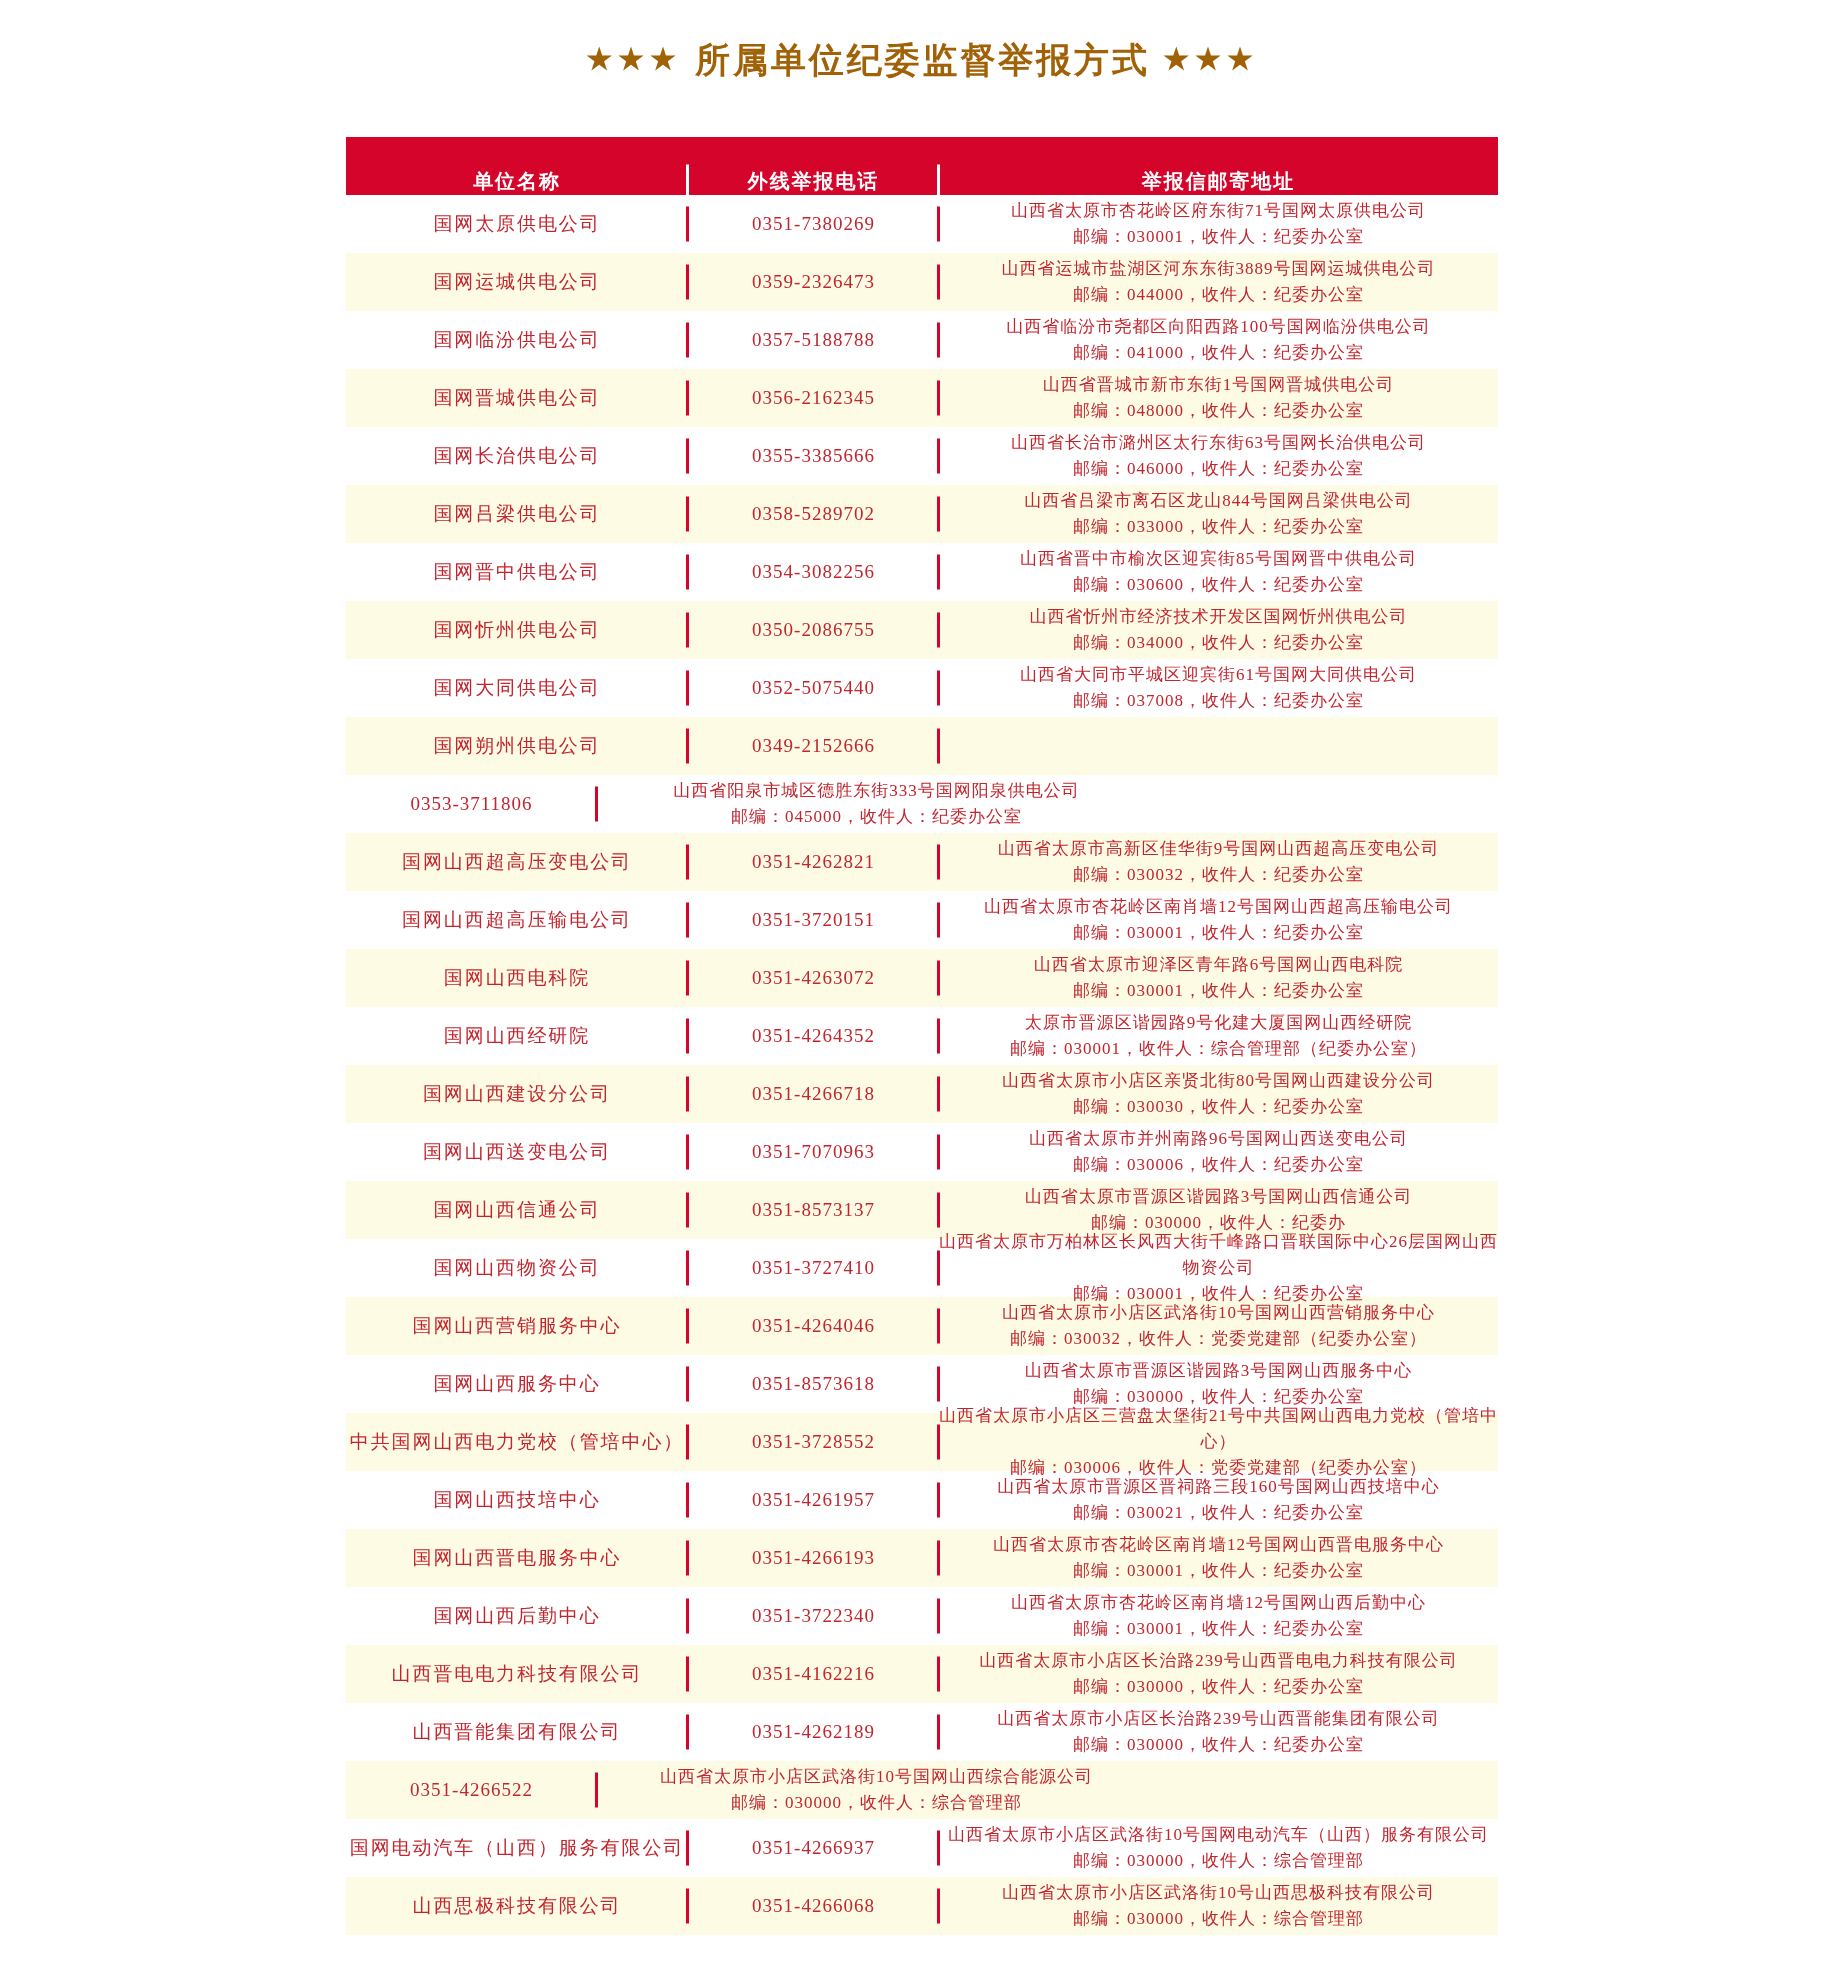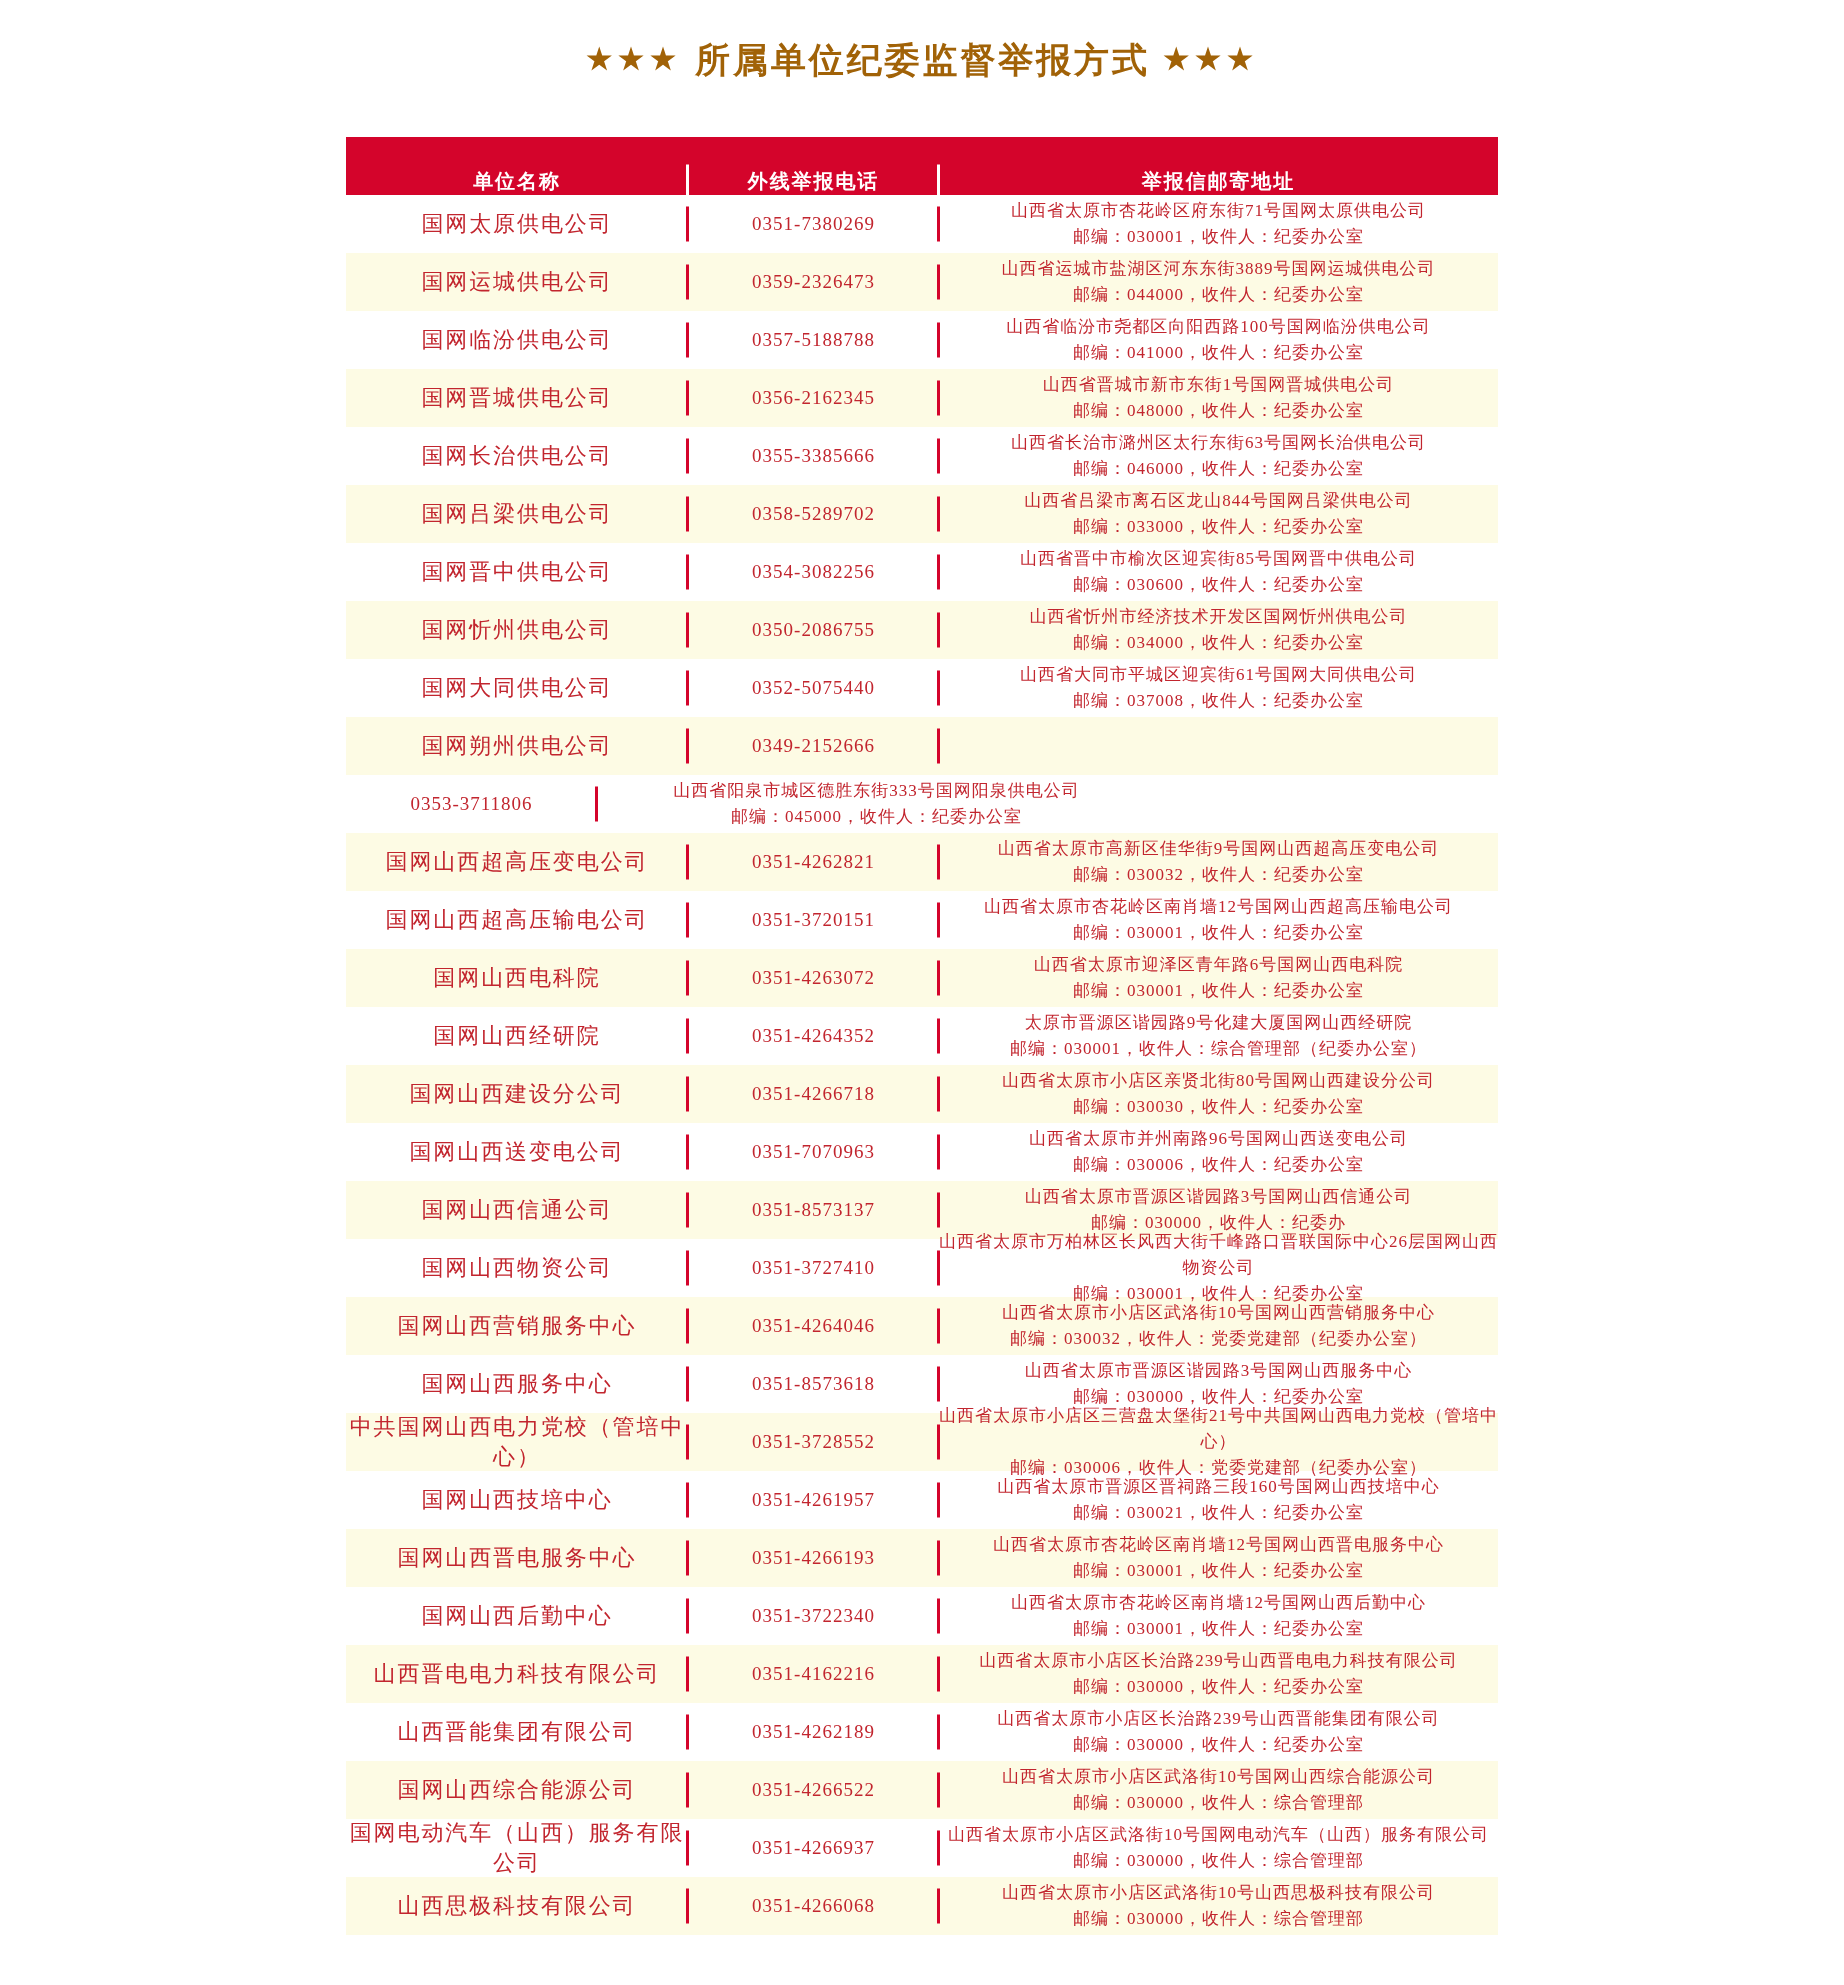--- a/index.html
+++ b/index.html
@@ -72,21 +72,21 @@
 
   .row {
     display: flex;
     height: 58px;
     color: #c2252e;
     background: #ffffff;
   }
   .row:nth-child(even) { background: #fdfbe4; }
 
   .row .name {
-    font-size: 22px;
+    font-size: 19px;
     letter-spacing: 1.9px;
   }
   .row .phone {
     font-size: 19px;
     letter-spacing: 1px;
     text-align: right;
   }
   .row .addr {
     flex-direction: column;
     font-size: 17px;
@@ -482,24 +482,20 @@
           <div class="cell c2 phone">
             <span>0351-4262189</span>
             <span class="vdiv"></span>
           </div>
           <div class="cell c3 addr">
             <div>山西省太原市小店区长治路239号山西晋能集团有限公司</div>
             <div>邮编：030000，收件人：纪委办公室</div>
           </div>
         </div>
         <div class="row">
-          <div class="cell c1 name">
-            <span>国网山西综合能源公司</span>
-            <span class="vdiv"></span>
-          </div>
           <div class="cell c2 phone">
             <span>0351-4266522</span>
             <span class="vdiv"></span>
           </div>
           <div class="cell c3 addr">
             <div>山西省太原市小店区武洛街10号国网山西综合能源公司</div>
             <div>邮编：030000，收件人：综合管理部</div>
           </div>
         </div>
         <div class="row">

